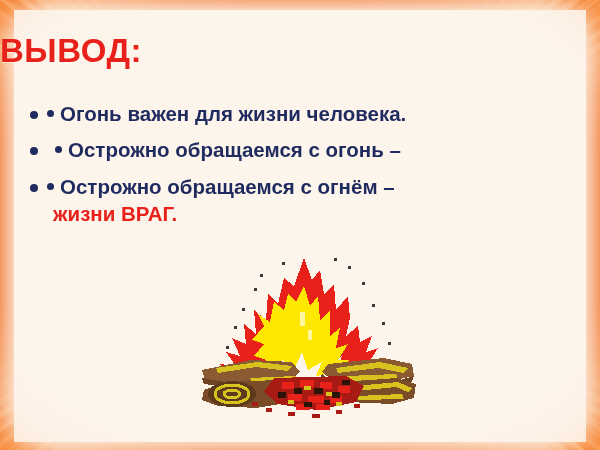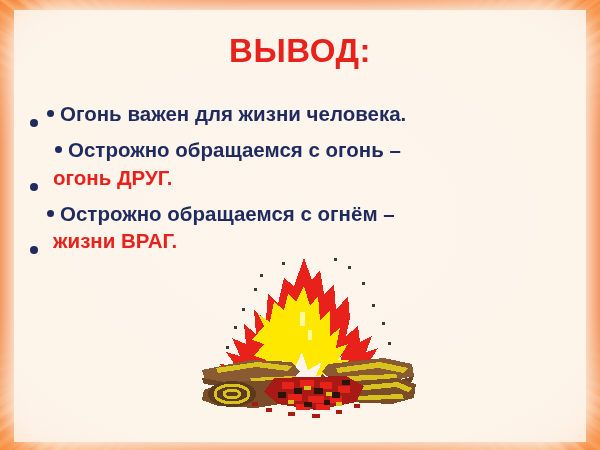--- a/index.html
+++ b/index.html
@@ -92,37 +92,37 @@
   
   .content {
     position: absolute;
     inset: 0;
   }
   .slide-title {
     position: absolute;
     left: 0;
     right: 0;
     top: 32px;
-    text-align: center;
+    text-align: left;
     font-size: 33px;
     font-weight: bold;
     letter-spacing: 0.5px;
     color: #e8211a;
     text-shadow: 0 1px 0 rgba(255,255,255,0.55);
   }
 
   .bullets {
     position: absolute;
     left: 30px;
     top: 100px;
     right: 40px;
   }
   .bullet-row {
     display: flex;
-    align-items: flex-end;
+    align-items: flex-start;
     margin-bottom: 9px;
   }
   .bullet-dot {
     flex: 0 0 auto;
     width: 8px;
     height: 8px;
     border-radius: 50%;
     background: #1f2a5e;
     margin: 11px 9px 0 0;
   }
@@ -182,21 +182,20 @@
         <span class="bullet-dot"></span>
         <div class="bullet-body">
           <span class="inner-dot"></span><span>Огонь важен для жизни человека.</span>
         </div>
       </div>
 
       <div class="bullet-row wide">
         <span class="bullet-dot"></span>
         <div class="bullet-body">
           <span class="inner-dot"></span><span>Острожно обращаемся с огонь –</span>
-          <span class="second-line">огонь ДРУГ.</span>
         </div>
       </div>
 
       <div class="bullet-row">
         <span class="bullet-dot"></span>
         <div class="bullet-body">
           <span class="inner-dot"></span><span>Острожно обращаемся с огнём –</span>
           <span class="second-line">жизни ВРАГ.</span>
         </div>
       </div>

